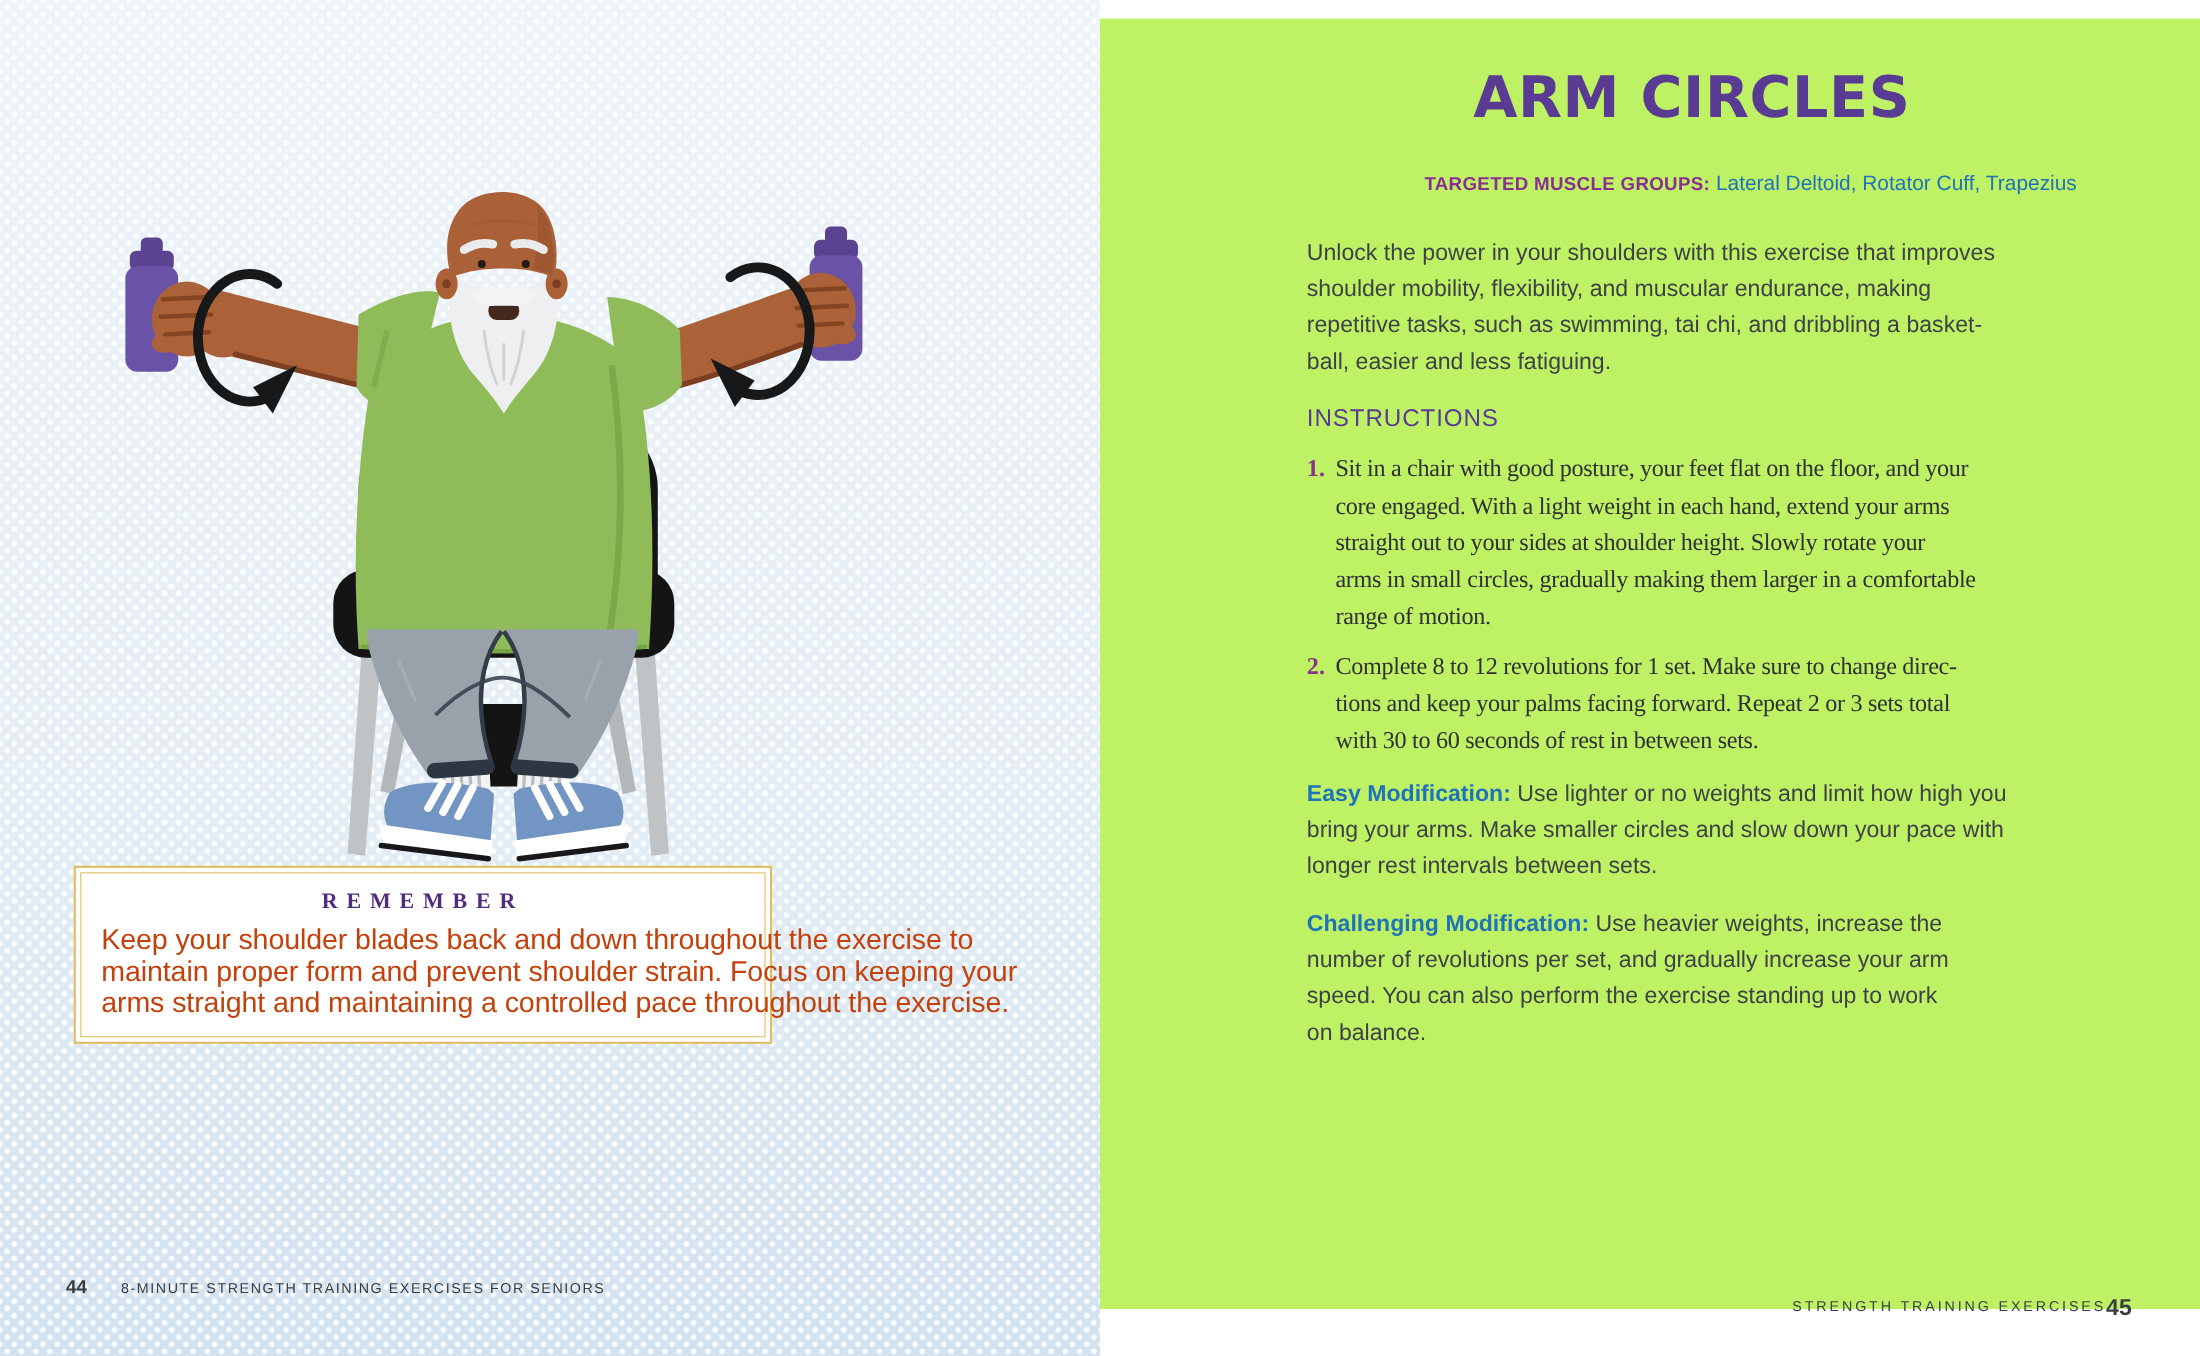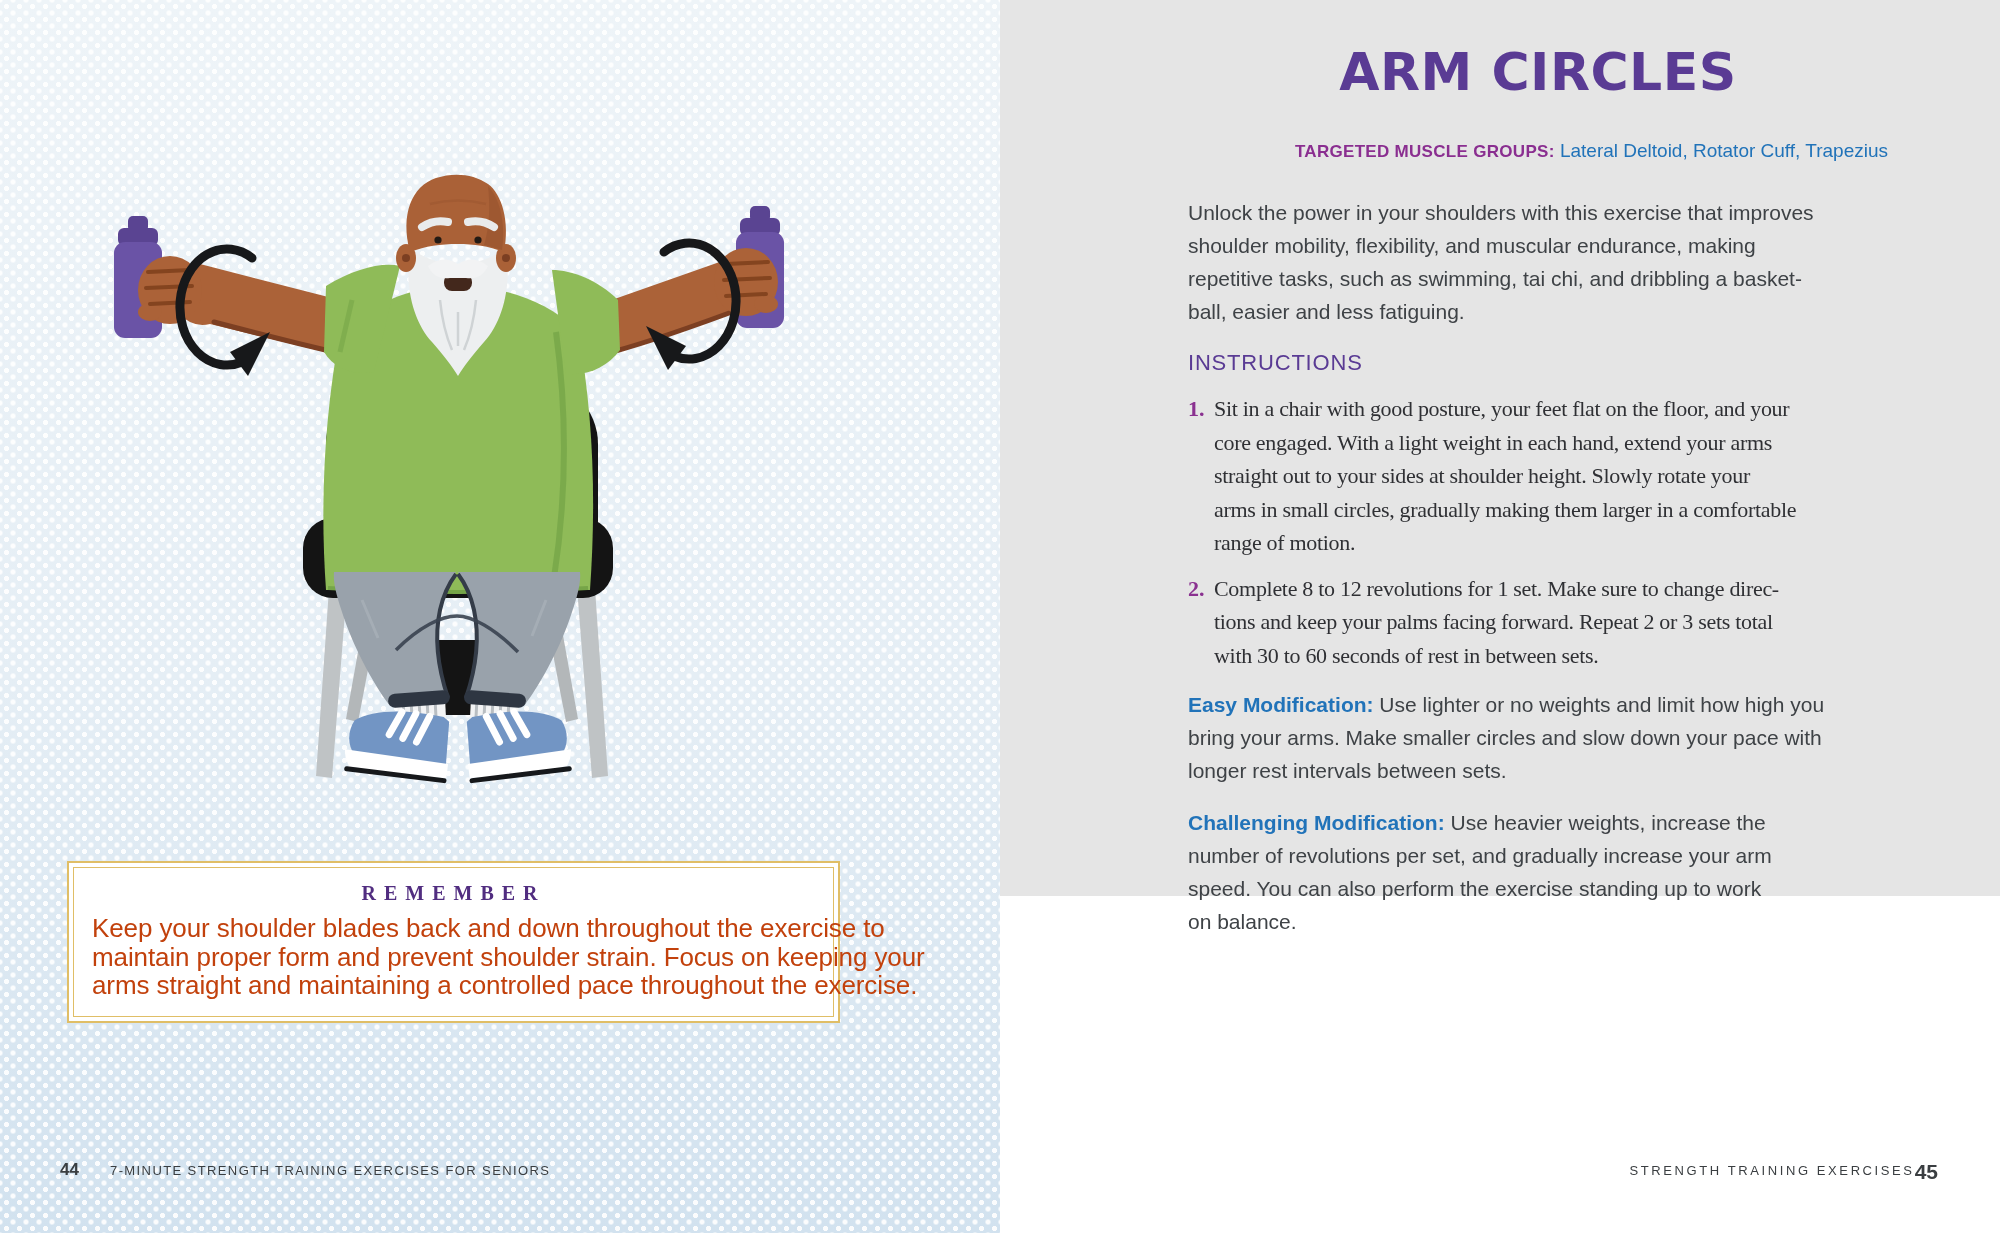--- a/index.html
+++ b/index.html
@@ -7,33 +7,33 @@
           font-family:"Liberation Sans",sans-serif;}
   
   .page-left{position:absolute;left:0;top:0;width:1000px;height:1233px;
     background-image:
       radial-gradient(circle, rgba(255,255,255,.9) 2.3px, rgba(255,255,255,0) 2.9px),
       radial-gradient(circle, rgba(255,255,255,.9) 2.3px, rgba(255,255,255,0) 2.9px),
       linear-gradient(180deg,#eef4f8 0%,#e5eef5 55%,#d2e2ef 100%);
     background-size:13px 13px,13px 13px,100% 100%;
     background-position:0 0,6.5px 6.5px,0 0;}
   .illustration{position:absolute;left:0;top:0;width:1000px;height:1233px;}
-  .remember-box{position:absolute;left:67px;top:861px;width:773px;height:162px;
+  .remember-box{position:absolute;left:67px;top:787px;width:635px;height:162px;
     background:#ffffff;border:2px solid #e0be66;box-sizing:border-box;padding:4px;}
   .remember-inner{width:100%;height:100%;box-sizing:border-box;border:1px solid #e0be66;
     padding:14px 18px 0 18px;}
   .remember-heading{margin:0;text-align:center;font-family:"Liberation Serif",serif;
     font-size:20px;font-weight:bold;letter-spacing:8px;color:#512d80;}
   .remember-text{margin:9px 0 0 0;font-size:26px;line-height:28.5px;color:#c2410c;
     white-space:pre;letter-spacing:-0.1px;}
   .footer-left{position:absolute;left:0;top:1160px;width:1000px;height:26px;color:#3a3e41;}
   .footer-left .pagenum{position:absolute;left:60px;top:0;font-size:17px;font-weight:bold;}
   .footer-left .running{position:absolute;left:110px;top:3px;font-size:13px;letter-spacing:1.4px;}
   
-  .page-right{position:absolute;left:1000px;top:0;width:1000px;height:896px;background:#e5e5e5;}
+  .page-right{position:absolute;left:1000px;top:17px;width:1000px;height:1173px;background:#bef264;}
   .exercise-title{position:absolute;left:188px;top:42px;width:700px;margin:0;text-align:center;
     font-family:"DejaVu Sans",sans-serif;font-size:52px;font-weight:bold;letter-spacing:.5px;
     color:#5a3b94;}
   .muscles{position:absolute;left:188px;top:140px;width:700px;margin:0;text-align:right;
     font-size:19px;color:#2173b9;white-space:pre;}
   .muscles strong{font-size:17px;letter-spacing:.3px;color:#8a2e90;}
   .intro{position:absolute;left:188px;top:196px;margin:0;font-size:21px;line-height:33px;
     color:#3e4246;white-space:pre;}
   .instructions-heading{position:absolute;left:188px;top:350px;margin:0;font-size:22px;
     letter-spacing:.8px;color:#5a3b94;font-weight:normal;}
@@ -169,21 +169,21 @@
       <div class="remember-inner">
         <h3 class="remember-heading">REMEMBER</h3>
         <p class="remember-text">Keep your shoulder blades back and down throughout the exercise to
 maintain proper form and prevent shoulder strain. Focus on keeping your
 arms straight and maintaining a controlled pace throughout the exercise.</p>
       </div>
     </div>
 
     <footer class="footer-left">
       <span class="pagenum">44</span>
-      <span class="running">7-MINUTE STRENGTH TRAINING EXERCISES FOR SENIORS</span>
+      <span class="running">8-MINUTE STRENGTH TRAINING EXERCISES FOR SENIORS</span>
     </footer>
   </section>
 
   <section class="page-right">
 
     <h1 class="exercise-title">ARM CIRCLES</h1>
 
     <p class="muscles"><strong>TARGETED MUSCLE GROUPS:</strong><span> Lateral Deltoid, Rotator Cuff, Trapezius</span></p>
 
     <p class="intro">Unlock the power in your shoulders with this exercise that improves

